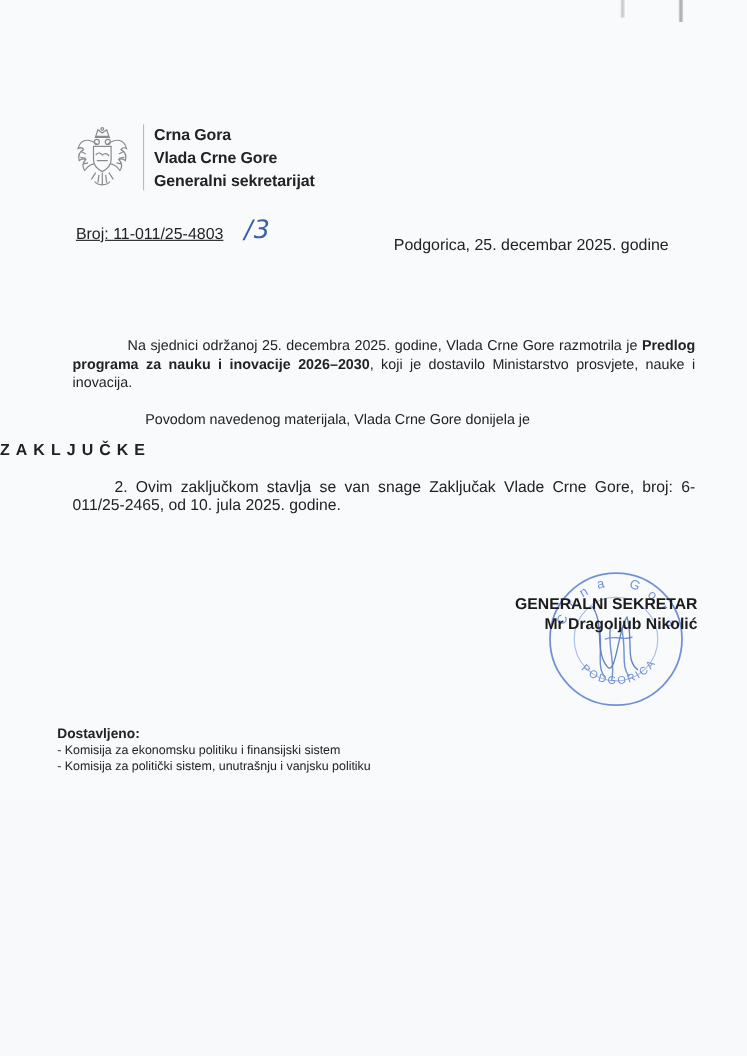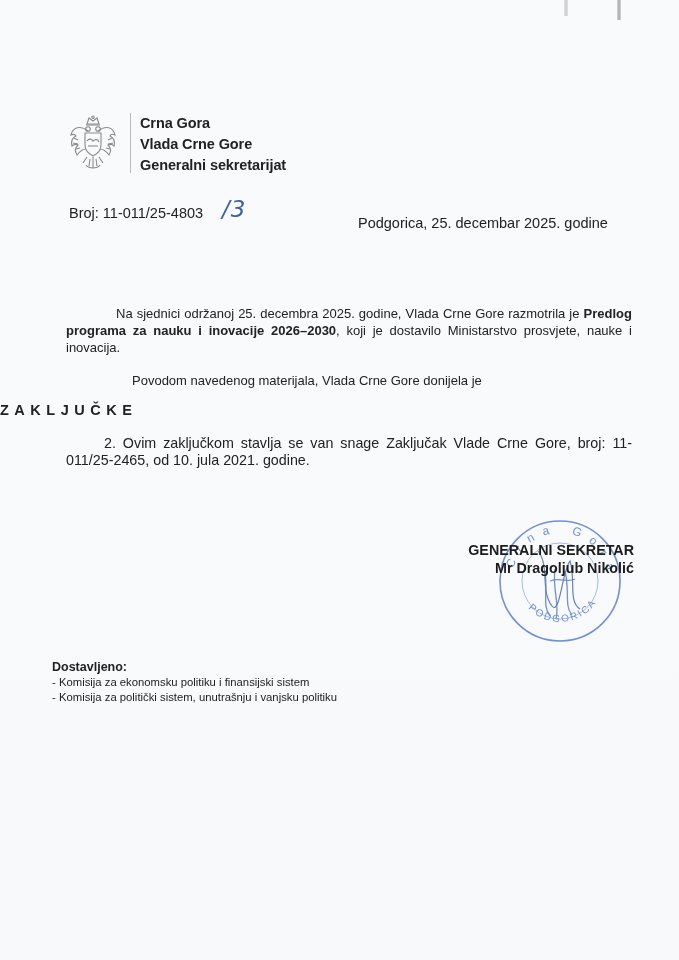--- a/index.html
+++ b/index.html
@@ -59,20 +59,21 @@
       color: #222;
       letter-spacing: -0.1px;
     }
 
     .ref-number {
       position: absolute;
       left: 69px;
       top: 205px;
       font-size: 14.5px;
       color: #222;
+      text-decoration: underline;
     }
     .handwritten {
       position: absolute;
       left: 222px;
       top: 196px;
       font-family: "DejaVu Sans", sans-serif;
       font-size: 23px;
       color: #3b5fa8;
       font-style: italic;
       letter-spacing: 1px;
@@ -217,21 +218,21 @@
   <div class="place-date">Podgorica, 25. decembar 2025. godine</div>
 
   <div class="body-text">
     <p class="para"><span>Na sjednici održanoj 25. decembra 2025. godine, Vlada Crne Gore razmotrila je </span><b>Predlog programa za nauku i inovacije 2026–2030</b><span>, koji je dostavilo Ministarstvo prosvjete, nauke i inovacija.</span></p>
     <p class="para2">Povodom navedenog materijala, Vlada Crne Gore donijela je</p>
   </div>
 
   <div class="conclusions-title">ZAKLJUČKE</div>
 
   <div class="conclusions">
-    <p class="conclusion-item wrap">2. Ovim zaključkom stavlja se van snage Zaključak Vlade Crne Gore, broj: 11-011/25-2465, od 10. jula 2021. godine.</p>
+    <p class="conclusion-item wrap">2. Ovim zaključkom stavlja se van snage Zaključak Vlade Crne Gore, broj: 6-011/25-2465, od 10. jula 2025. godine.</p>
   </div>
 
   <svg class="stamp" viewBox="0 0 140 140">
     <defs>
       <path id="stampTop" d="M 22 70 A 48 48 0 0 1 118 70"></path>
       <path id="stampBottom" d="M 28 80 A 44 44 0 0 0 112 80"></path>
     </defs>
     <g opacity="0.78">
       <circle cx="70" cy="70" r="60" fill="none" stroke="#4a74c9" stroke-width="1.6"></circle>
       <circle cx="70" cy="70" r="38" fill="none" stroke="#4a74c9" stroke-width="1" opacity="0.6"></circle>

